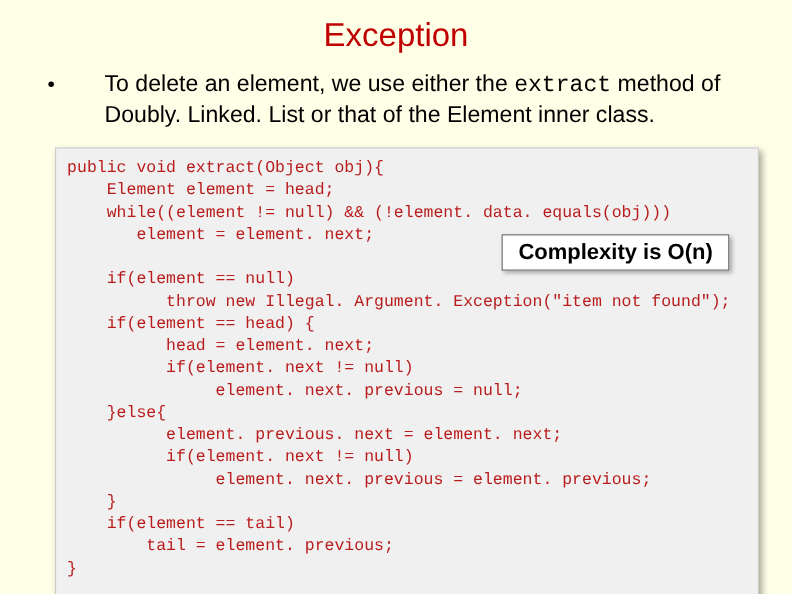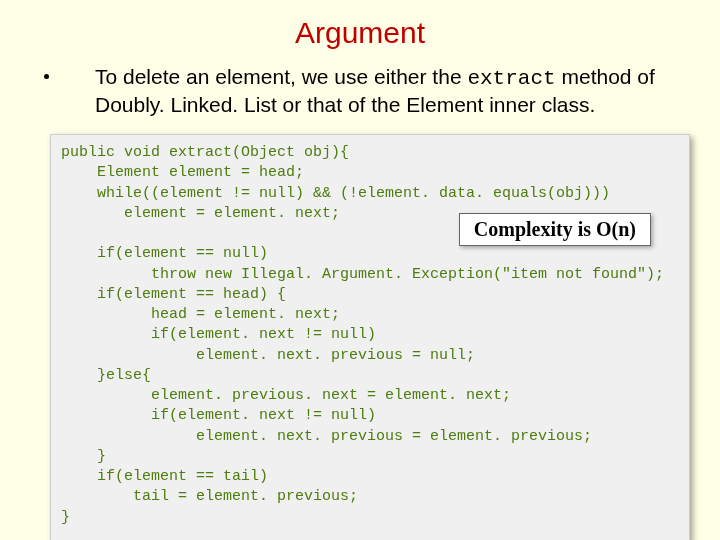--- a/index.html
+++ b/index.html
@@ -58,42 +58,42 @@
     box-shadow: 3px 3px 6px rgba(0,0,0,0.35);
     border: 1px solid #ccc;
     padding: 8px 10px 14px 10px;
     box-sizing: border-box;
   }
   .code {
     font-family: "Courier New", Courier, monospace;
     font-size: 15px;
     line-height: 1.35;
     white-space: pre;
-    color: #4d7c0f;
+    color: #b91c1c;
   }
   .complexity-box {
     position: absolute;
-    right: 38px;
+    right: 26px;
     top: 78px;
     background: #fff;
     border: 1px solid #666;
     box-shadow: 2px 2px 4px rgba(0,0,0,0.3);
     padding: 4px 14px;
-    font-family: Liberation Serif, serif;
+    font-family: Liberation Sans, sans-serif;
     font-size: 20px;
     font-weight: bold;
     color: #000;
   }
 </style>
 </head>
 <body>
 
 <div class="slide">
 
-  <div class="title">Argument</div>
+  <div class="title">Exception</div>
 
   <div class="bullet-row">
     <div class="bullet-dot"></div>
     <div class="bullet-text">
       <span>To delete an element, we use either the </span><span class="mono-inline">extract</span><span> method of Doubly. Linked. List or that of the Element inner class.</span>
     </div>
   </div>
 
   <div class="code-box">
     <div class="code">public void extract(Object obj){

